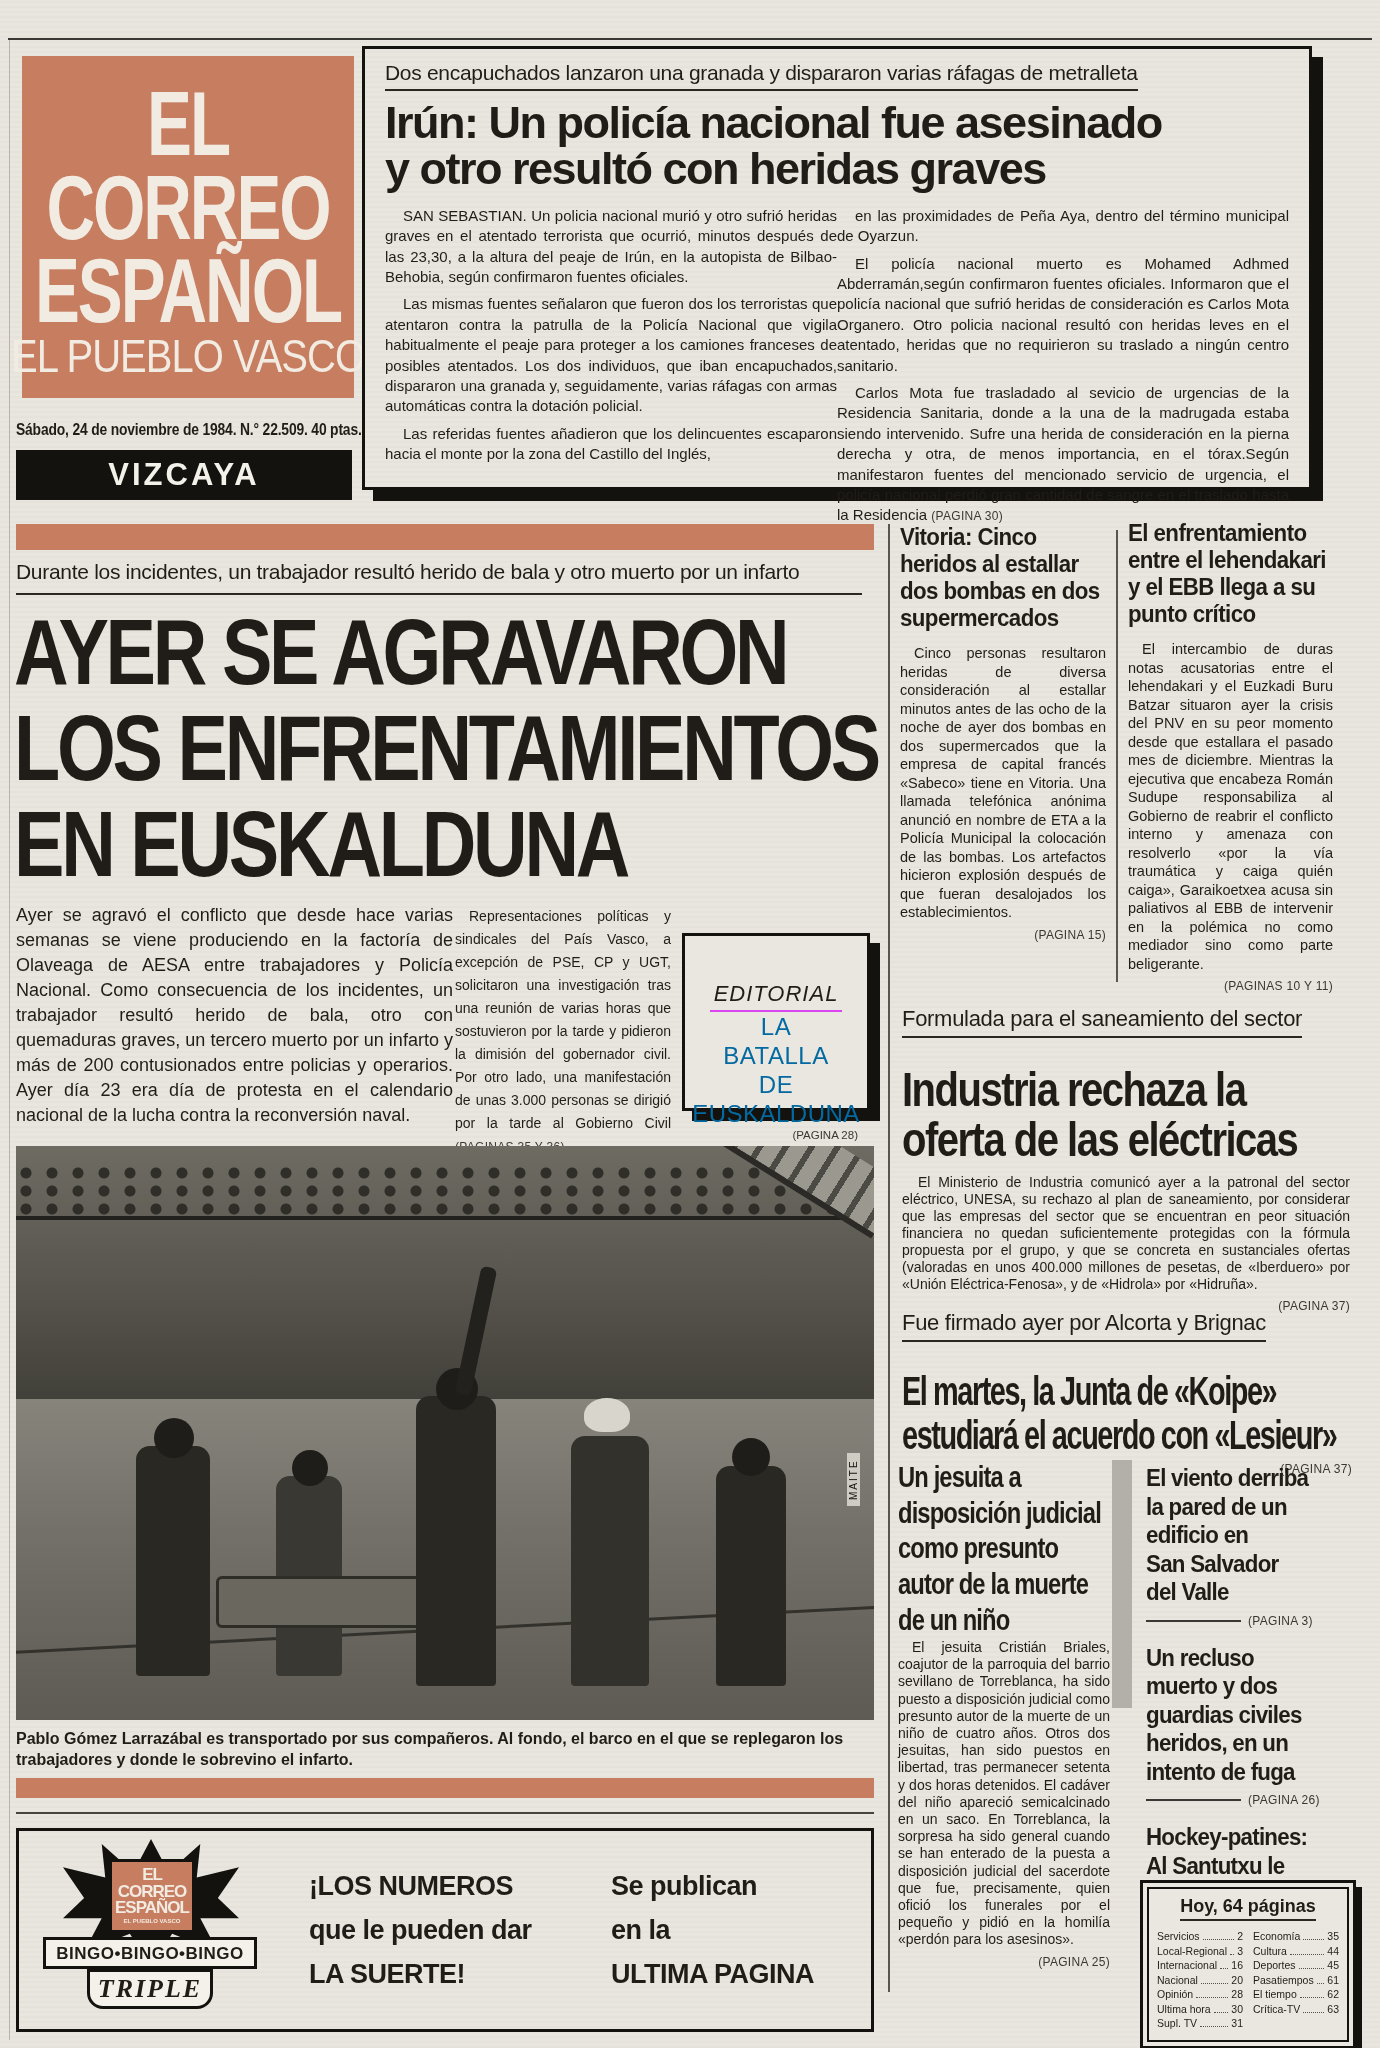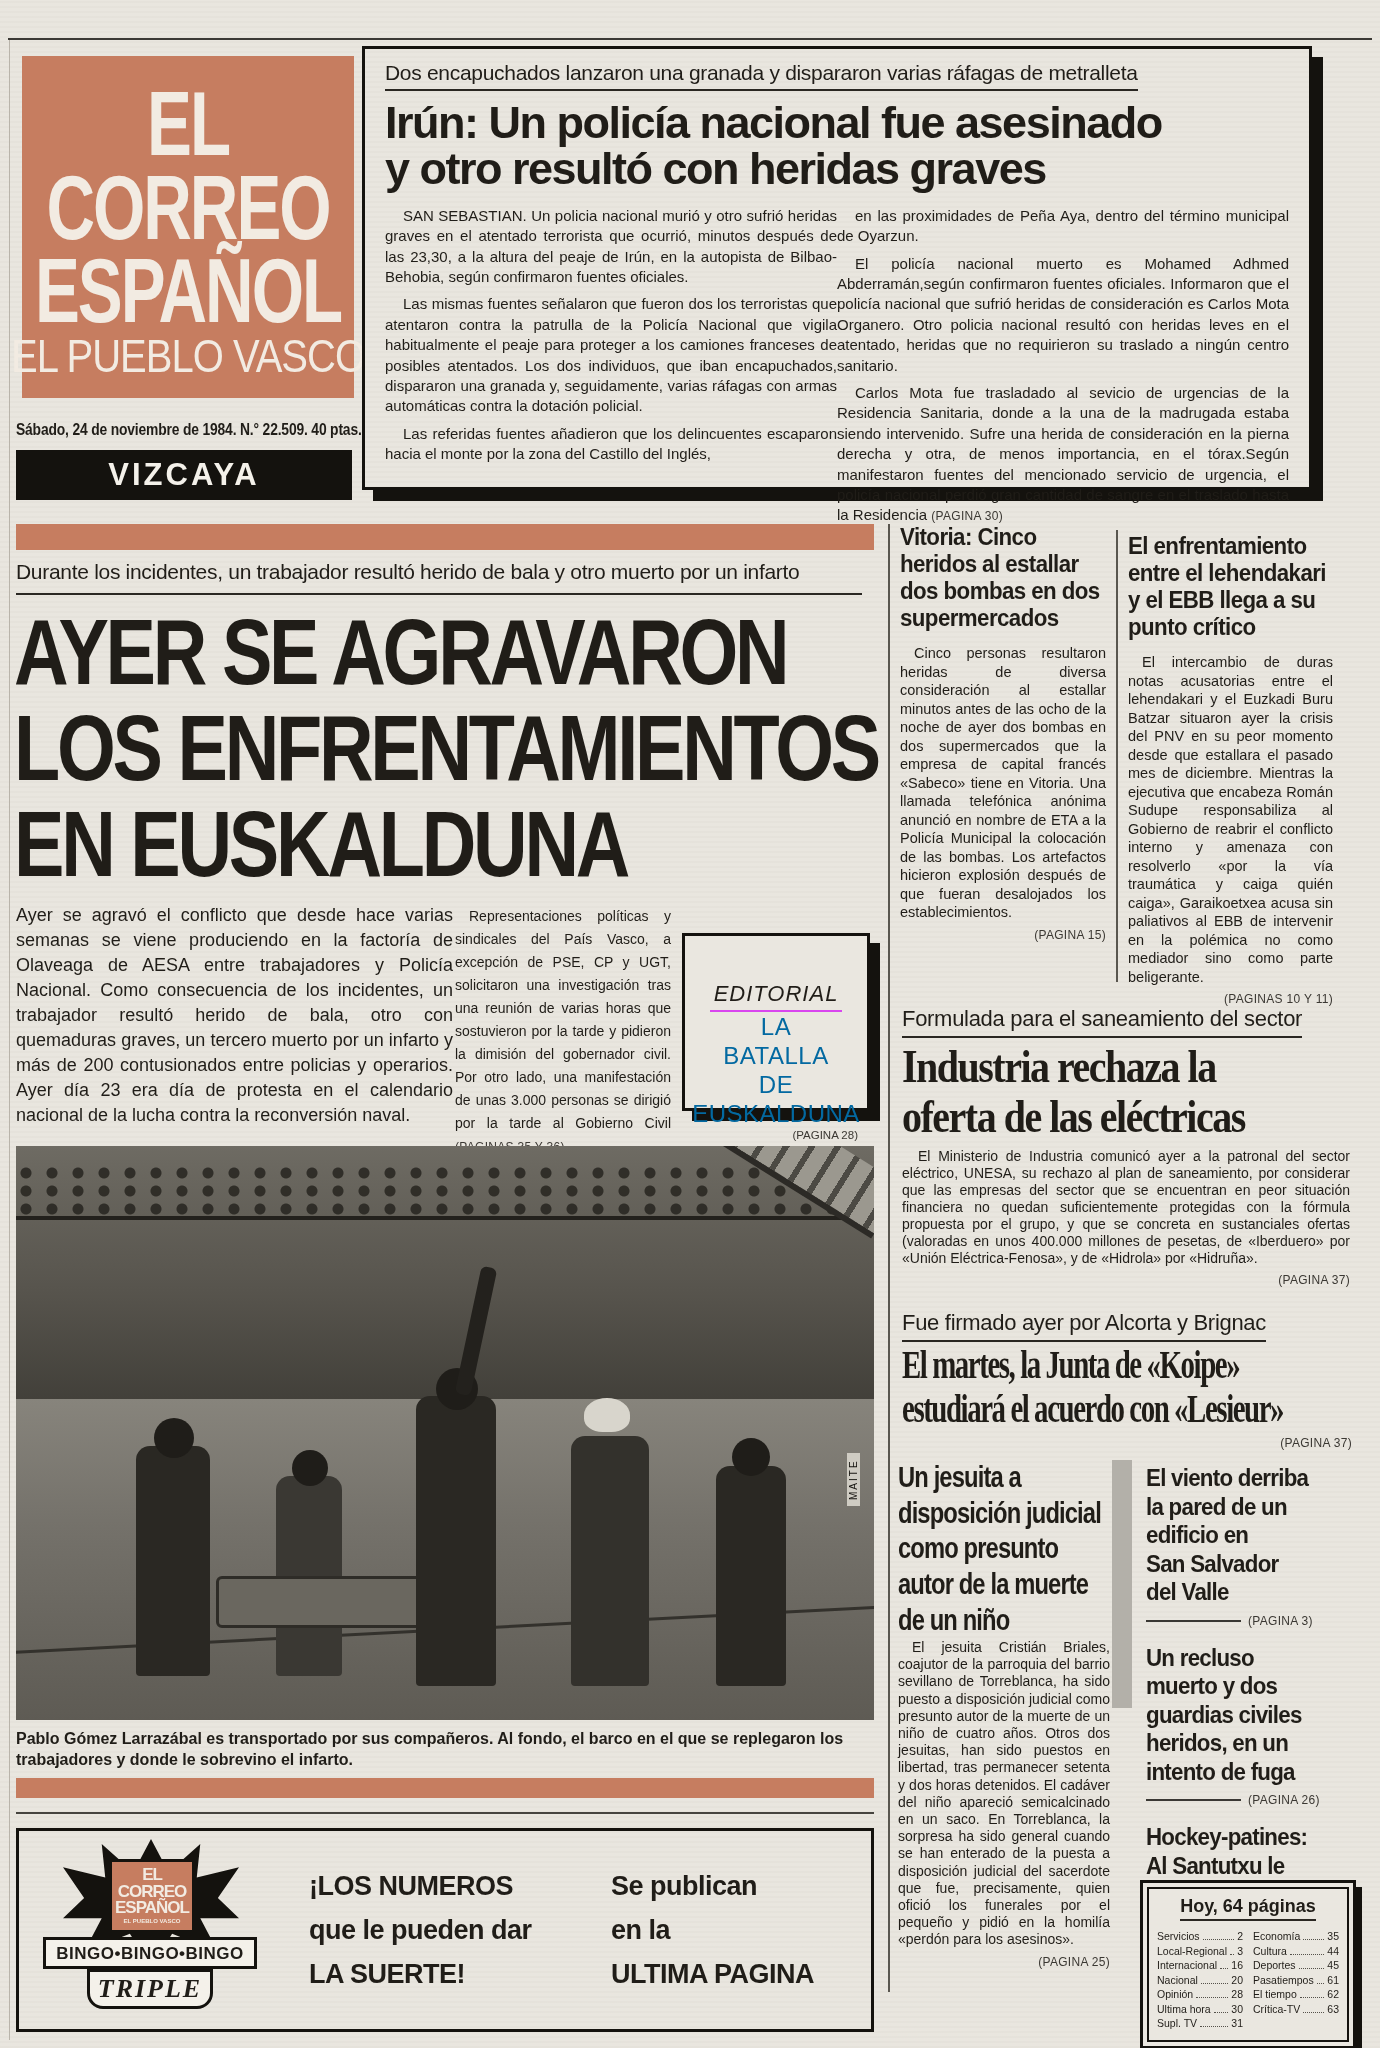--- a/index.html
+++ b/index.html
@@ -29,21 +29,21 @@
   .kicker{display:inline-block;font-size:21px;letter-spacing:-.3px;border-bottom:2px solid #2a2722;
     padding-bottom:4px;white-space:nowrap;}
   .irun-hl{font-weight:800;font-size:45px;line-height:1.03;letter-spacing:-1.5px;margin-top:9px;}
   .irun-cols{display:flex;margin-top:13px;}
   .irun-col{flex:1;font-size:15px;line-height:20.4px;text-align:justify;}
   .body-p{margin:0 0 7px;text-indent:18px;}
   .pref{font-size:12px;letter-spacing:.3px;color:#3b3833;white-space:nowrap;}
 
   
   .col-vitoria{left:900px;top:524px;width:206px;}
-  .col-lehen{left:1128px;top:533px;width:205px;}
+  .col-lehen{left:1128px;top:520px;width:205px;}
   .sub-hl{font-weight:800;font-size:23px;line-height:27px;letter-spacing:-.6px;transform:scaleX(.97);transform-origin:left top;}
   .sub-hl div{white-space:nowrap;}
   .col-body{font-size:14.5px;line-height:18.5px;text-align:justify;margin-top:12px;}
   .col-body .body-p{text-indent:14px;margin:0;}
   .ref-right{text-align:right;font-size:12px;letter-spacing:.3px;margin-top:6px;color:#3b3833;}
   .vdiv1{left:1116px;top:530px;width:2px;height:452px;background:#59564f;}
   .vdiv-main{left:888px;top:524px;width:2px;height:1468px;background:#59564f;}
 
   
   .salmon-top{left:16px;top:524px;width:858px;height:26px;background:#c67d60;}
@@ -65,21 +65,21 @@
 
   
   .industria{left:902px;top:1006px;width:448px;}
   .koipe{left:902px;top:1310px;width:450px;}
   .cond-line{font-weight:800;font-size:40px;letter-spacing:-1.5px;white-space:nowrap;height:50px;
     transform:scaleY(1.18);transform-origin:left top;}
   .cond-line2{font-weight:800;font-size:34px;letter-spacing:-1.7px;white-space:nowrap;height:44px;
     transform:scale(.85,1.2);transform-origin:left top;}
   .sec-body{font-size:14px;line-height:17px;text-align:justify;margin-top:10px;}
   .sec-body .body-p{text-indent:16px;margin:0;}
-  .mt8{margin-top:0;font-family:Liberation Serif, serif;}
+  .mt8{margin-top:26px;}
 
   
   .photo{left:16px;top:1146px;width:858px;height:574px;background:#8f8c84;overflow:hidden;}
   .ph{position:absolute;}
   .ph-hull{left:0;top:0;width:100%;height:46%;background:linear-gradient(180deg,#6e6b63 0%,#57544d 55%,#403e38 100%);}
   .ph-crowd{left:0;top:18px;width:100%;height:52px;
     background-image:radial-gradient(circle at 10px 9px,#26241f 0 5px,rgba(38,36,31,0) 6px);
     background-size:26px 18px;opacity:.85;}
   .ph-rail{left:0;top:70px;width:100%;height:4px;background:#23211d;}
   .ph-gang{right:-30px;top:40px;width:360px;height:56px;background:repeating-linear-gradient(90deg,#9b988f 0 16px,#4c4a44 16px 22px);

